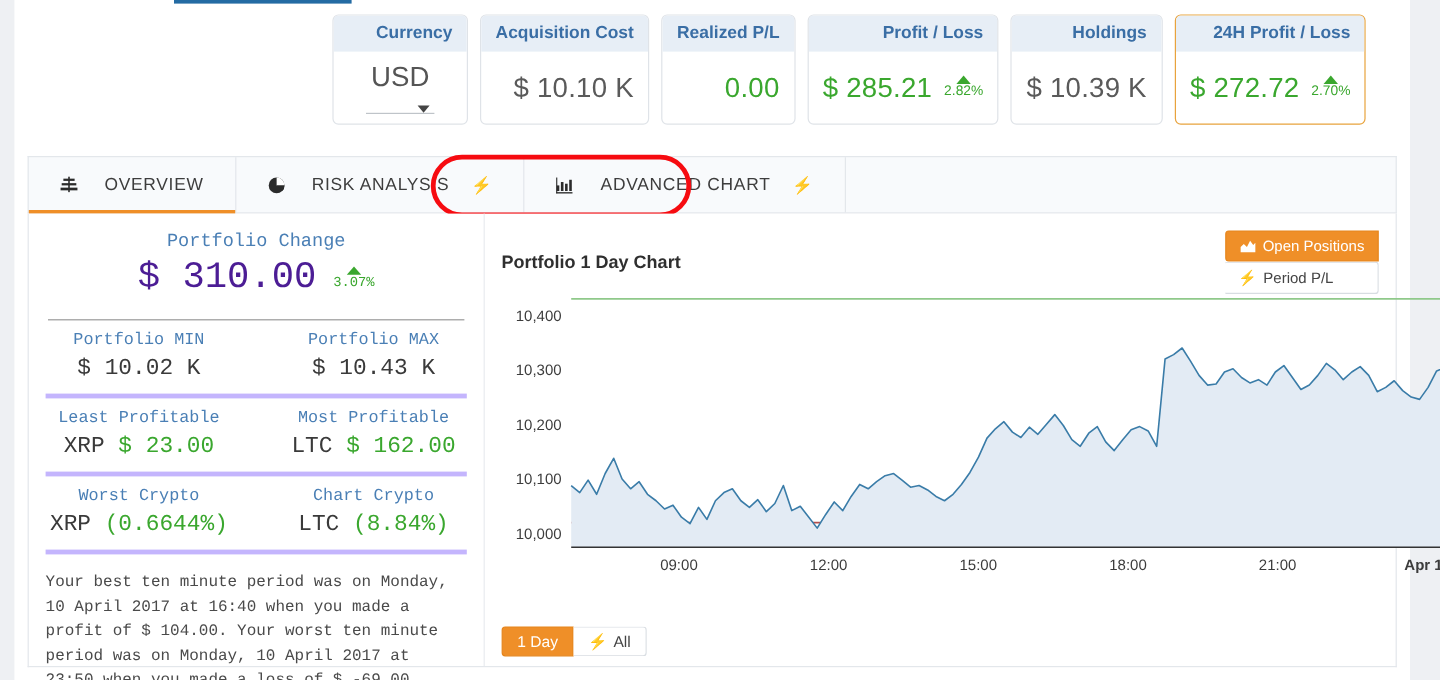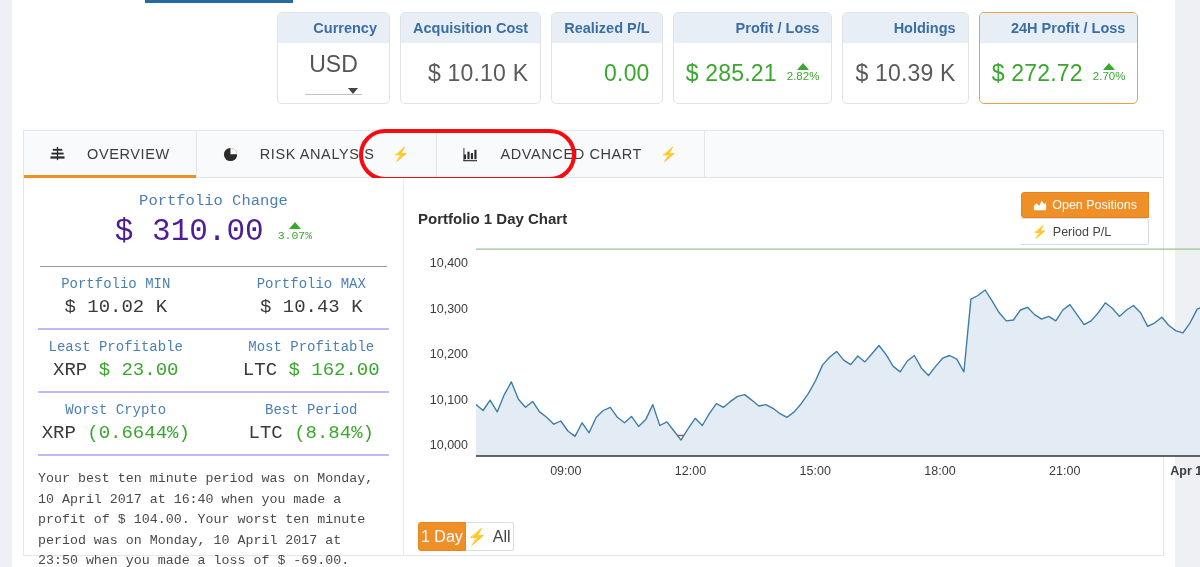--- a/index.html
+++ b/index.html
@@ -123,21 +123,21 @@
 
   
   .pc-title { text-align: center; color: #4a7fb5; font-size: 15.5px; }
   .pc-main {
     display: flex; align-items: center; justify-content: center; gap: 14px;
     margin-top: 4px;
   }
   .pc-val { font-size: 31px; color: #4c1d95; }
   .hr-strong { border: none; border-top: 1px solid #9a9a9a; margin: 17px 2px 0 2px; }
   .stat-row {
-    display: flex; border-bottom: 2px solid #c4b5fd;
+    display: flex; border-bottom: 4px solid #c4b5fd;
     padding: 9px 0 10px 0;
     gap: 40px;
   }
   .stat-cell { flex: 1; text-align: center; }
   .stat-lbl { color: #4a7fb5; font-size: 14px; }
   .stat-val { font-size: 19px; color: #3a3a3a; margin-top: 4px; }
   .g { color: #3aa72e; }
   .note {
     margin-top: 13px; font-size: 13.3px; color: #4a4a4a; line-height: 1.55;
     padding-right: 4px;
@@ -159,21 +159,21 @@
 
   
   .chart-area { position: absolute; left: 14px; top: 52px; width: 1110px; height: 258px; }
   svg.chart { display: block; }
   .ylab { font-size: 12.5px; fill: #3c3c3c; font-family: "Liberation Sans", sans-serif; }
   .xlab { font-size: 12.5px; fill: #3c3c3c; font-family: "Liberation Sans", sans-serif; text-anchor: middle; }
   .xlab.bold { font-weight: bold; }
   .annot-txt { font-size: 12.5px; font-family: "Liberation Sans", sans-serif; text-anchor: end; }
 
   .range-btns { position: absolute; left: 14px; top: 344px; display: flex; }
-  .range-btns .btn { padding: 4px 2px; font-size: 16px; }
+  .range-btns .btn { padding: 4px 12px; font-size: 13px; }
 </style>
 </head>
 <body>
 
 <div id="root">
 
   <div class="page-white"></div>
   <div class="top-blue-bar"></div>
 
   <div class="cards" id="cards">
@@ -299,21 +299,21 @@
               <div class="stat-lbl">Most Profitable</div>
               <div class="stat-val"><span>LTC </span><span class="g">$ 162.00</span></div>
             </div>
           </div>
           <div class="stat-row">
             <div class="stat-cell">
               <div class="stat-lbl">Worst Crypto</div>
               <div class="stat-val"><span>XRP </span><span class="g">(0.6644%)</span></div>
             </div>
             <div class="stat-cell">
-              <div class="stat-lbl">Best Period</div>
+              <div class="stat-lbl">Chart Crypto</div>
               <div class="stat-val"><span>LTC </span><span class="g">(8.84%)</span></div>
             </div>
           </div>
         </div>
       <div class="note">Your best ten minute period was on Monday, 10 April 2017 at 16:40 when you made a profit of $ 104.00. Your worst ten minute period was on Monday, 10 April 2017 at 23:50 when you made a loss of $ -69.00.</div>
     </div>
 
     <div class="right-panel">
       <div class="rp-head">
         <div class="rp-title">Portfolio 1 Day Chart</div>

